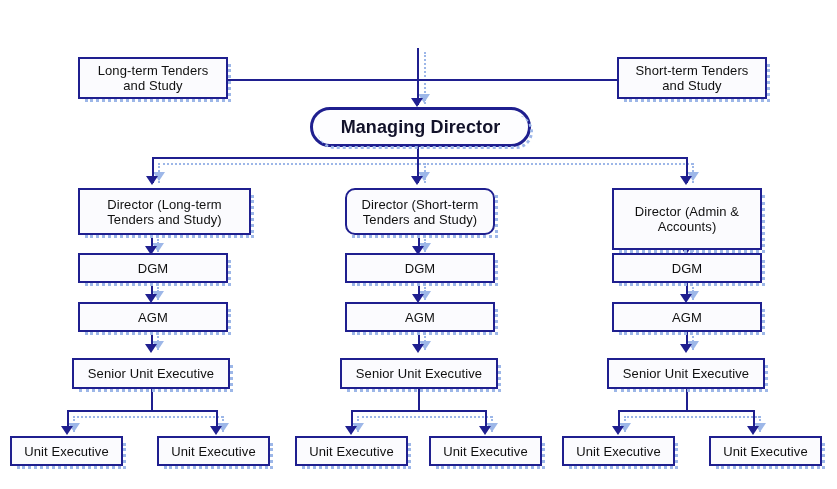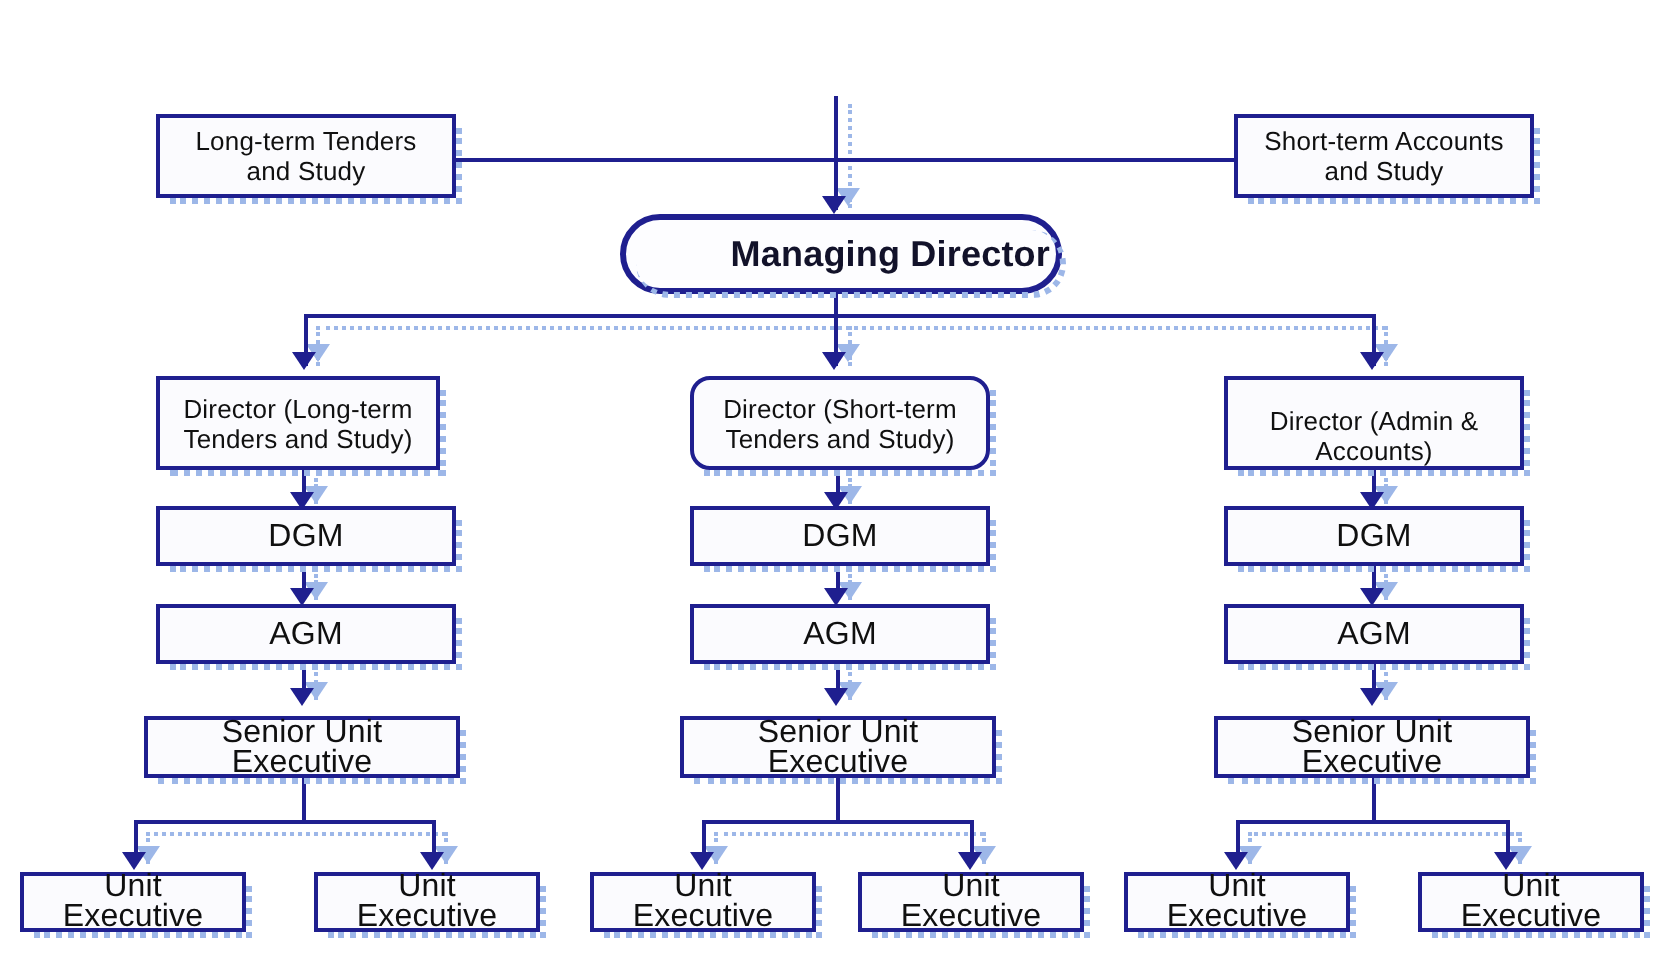--- a/index.html
+++ b/index.html
@@ -78,21 +78,21 @@
     color: #12122a;
     font-size: 18px;
   }
   .node.md::after {
     border-radius: 26px;
   }
   .node.tender {
     font-size: 13px;
   }
   .node.small {
-    font-size: 16px;
+    font-size: 13px;
   }
 
   
   .lineV, .lineH {
     position: absolute;
     background: #1f1f8f;
     z-index: 2;
   }
   .lineV { width: 2px; }
   .lineH { height: 2px; }
@@ -230,29 +230,29 @@
   <div class="arrow" style="left:747px; top:426px;"></div>
   <div class="arrow ghost" style="left:754px; top:423px;"></div>
 
 
   <div class="node tender" style="left:78px; top:57px; width:150px; height:42px;align-items:center;">
     <span class="lbl">Long-term Tenders
 and Study</span>
   </div>
 
   <div class="node tender" style="left:617px; top:57px; width:150px; height:42px;">
-    <span class="lbl">Short-term Accounts
+    <span class="lbl">Short-term Tenders
 and Study</span>
   </div>
 
-  <div class="node pill md" style="left:310px; top:107px; width:221px; height:40px;justify-content:flex-end;">
+  <div class="node pill md" style="left:310px; top:107px; width:221px; height:40px;">
     <span class="lbl">Managing Director</span>
   </div>
 
-  <div class="node" style="left:78px; top:188px; width:142px; height:47px;">
+  <div class="node" style="left:78px; top:188px; width:173px; height:47px;">
     <span class="lbl">Director (Long-term
 Tenders and Study)</span>
   </div>
   <div class="node small" style="left:78px; top:253px; width:150px; height:30px;">
     <span class="lbl">DGM</span>
   </div>
   <div class="node small" style="left:78px; top:302px; width:150px; height:30px;">
     <span class="lbl">AGM</span>
   </div>
   <div class="node small" style="left:72px; top:358px; width:158px; height:31px;">
@@ -278,21 +278,21 @@
   <div class="node small" style="left:340px; top:358px; width:158px; height:31px;">
     <span class="lbl">Senior Unit Executive</span>
   </div>
   <div class="node small" style="left:295px; top:436px; width:113px; height:30px;">
     <span class="lbl">Unit Executive</span>
   </div>
   <div class="node small" style="left:429px; top:436px; width:113px; height:30px;">
     <span class="lbl">Unit Executive</span>
   </div>
 
-  <div class="node" style="left:612px; top:188px; width:150px; height:47px;align-items:flex-end;">
+  <div class="node" style="left:612px; top:188px; width:150px; height:62px;">
     <span class="lbl">Director (Admin &amp;
 Accounts)</span>
   </div>
   <div class="node small" style="left:612px; top:253px; width:150px; height:30px;">
     <span class="lbl">DGM</span>
   </div>
   <div class="node small" style="left:612px; top:302px; width:150px; height:30px;">
     <span class="lbl">AGM</span>
   </div>
   <div class="node small" style="left:607px; top:358px; width:158px; height:31px;">

